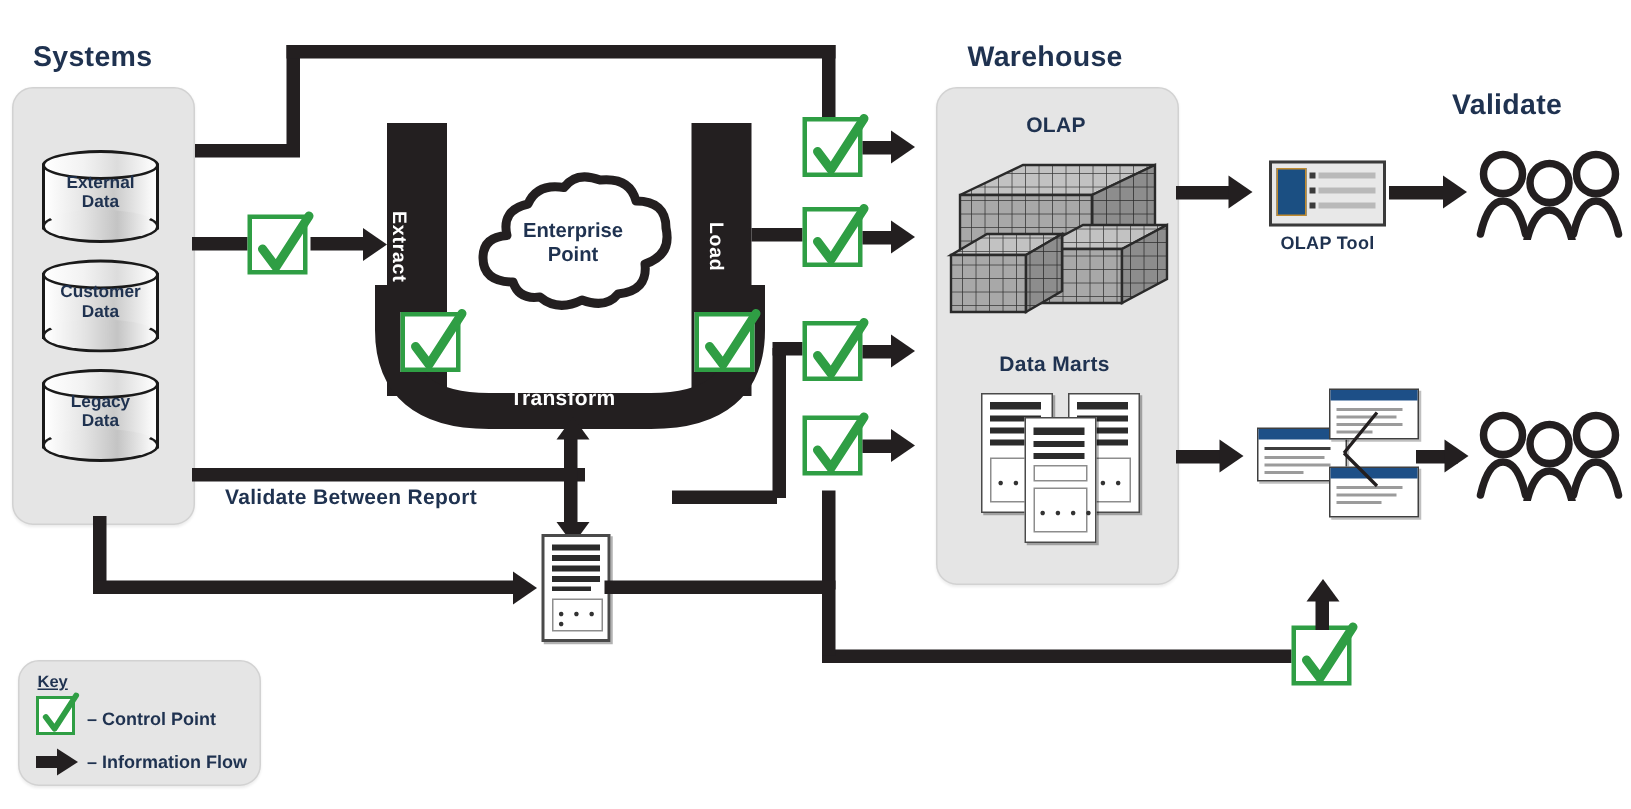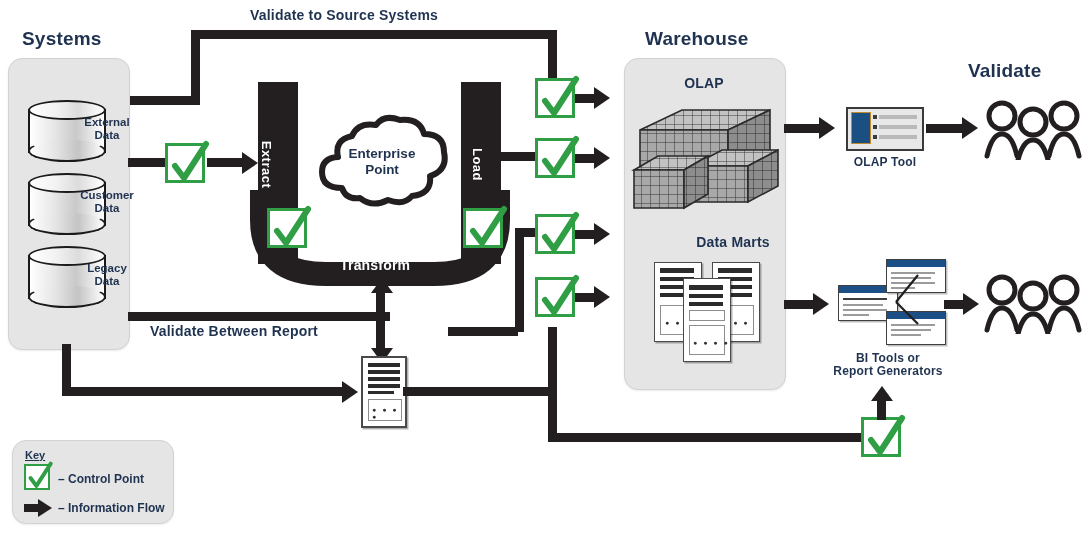--- a/index.html
+++ b/index.html
@@ -68,21 +68,21 @@
     background:linear-gradient(to right,#ffffff 0%,#e9e9e9 30%,#c9c9c9 62%,#ffffff 100%);
     border-left:2px solid #1a1a1a;border-right:2px solid #1a1a1a;box-sizing:border-box;}
   .db .bot{position:absolute;left:0;top:40px;width:78px;height:22px;
     border:2px solid #1a1a1a;border-radius:50%/50%;box-sizing:border-box;
     background:linear-gradient(to right,#ffffff 0%,#e4e4e4 35%,#c4c4c4 65%,#ffffff 100%);
     border-top-color:transparent;}
   .db .top{position:absolute;left:0;top:0;width:78px;height:20px;
     border:2px solid #1a1a1a;border-radius:50%/50%;box-sizing:border-box;
     background:linear-gradient(to right,#ffffff 0%,#f2f2f2 35%,#dcdcdc 65%,#ffffff 100%);}
   .db .txt{position:absolute;left:0;top:16px;width:78px;text-align:center;
-    color:#1f3250;font-weight:bold;font-size:11.5px;line-height:1.1;white-space:pre;padding-left:40px;}
+    color:#1f3250;font-weight:bold;font-size:11.5px;line-height:1.1;white-space:pre;}
   .db .shadow{position:absolute;left:3px;top:11px;width:78px;height:50px;
     background:rgba(0,0,0,.22);border-radius:6px/22px;z-index:-1;}
 
   
   .doc{position:absolute;background:#ffffff;border:1.5px solid #4a4a4a;
     box-shadow:1.5px 1.5px 0 rgba(0,0,0,.30);}
   .doc .bar{position:absolute;background:#2b2b2b;height:3px;left:5px;}
   .doc .panel{position:absolute;border:1px solid #8d8d8d;background:#fff;}
   .dots{position:absolute;font-size:7px;color:#333;letter-spacing:2px;}
 
@@ -115,21 +115,20 @@
 </style>
 </head>
 <body>
 
 <div id="canvas">
 
   <div class="lbl lbl-xl" style="left:22px;top:28px;">Systems</div>
   <div class="lbl lbl-xl" style="left:645px;top:28px;">Warehouse</div>
   <div class="lbl lbl-xl" style="left:968px;top:60px;">Validate</div>
 
-  <div class="lbl lbl-md" style="left:250px;top:8px;">Validate to Source Systems</div>
   <div class="lbl lbl-md" style="left:150px;top:324px;">Validate Between Report</div>
 
   <div class="line-h" style="left:128px;top:96px;width:72px;"></div>
   <div class="line-v" style="left:191px;top:30px;height:70px;"></div>
   <div class="line-h" style="left:191px;top:30px;width:366px;"></div>
   <div class="line-v" style="left:548px;top:30px;height:52px;"></div>
 
   <div class="group-box" style="left:8px;top:58px;width:120px;height:290px;"></div>
 
   <div class="db" style="left:28px;top:100px;">
@@ -255,21 +254,21 @@
   <div class="cp" style="left:535px;top:277px;">
     <svg width="46" height="52" viewBox="0 0 46 52">
         <path d="M10 26 L19 38 L41 4" stroke="#2f9e44" stroke-width="6" fill="none" stroke-linecap="round" stroke-linejoin="round"></path>
       </svg>
   </div>
   <div class="line-h" style="left:575px;top:293px;width:22px;"></div>
   <div class="arrow-r" style="left:594px;top:286px;"></div>
 
   <div class="group-box" style="left:624px;top:58px;width:160px;height:330px;"></div>
   <div class="lbl lbl-md center" style="left:624px;top:76px;width:160px;">OLAP</div>
-  <div class="lbl lbl-md center" style="left:653px;top:235px;width:160px;">Data Marts</div>
+  <div class="lbl lbl-md center" style="left:623px;top:235px;width:160px;">Data Marts</div>
 
   <svg class="cubes" style="left:630px;top:98px;" width="150" height="125">
     <defs>
       <pattern id="gx" width="9" height="9" patternUnits="userSpaceOnUse">
         <rect width="9" height="9" fill="#a8a8a8"></rect>
           <path d="M9 0 L9 9 M0 9 L9 9" stroke="#333" stroke-width="1"></path>
       </pattern>
       <pattern id="gy" width="9" height="9" patternUnits="userSpaceOnUse">
         <rect width="9" height="9" fill="#8d8d8d"></rect>
           <path d="M9 0 L9 9 M0 9 L9 9" stroke="#2c2c2c" stroke-width="1"></path>
@@ -372,22 +371,20 @@
   <div class="win" style="left:886px;top:311px;width:58px;height:32px;">
     <div class="title"></div>
     <div class="ln" style="top:12px;width:44px;"></div>
     <div class="ln" style="top:17px;width:40px;"></div>
     <div class="ln" style="top:22px;width:30px;"></div>
   </div>
   <svg style="position:absolute;left:888px;top:272px;" width="42" height="58">
     <path d="M8 30 L30 3 M8 30 L30 52" stroke="#231f20" stroke-width="2.2" fill="none"></path>
   </svg>
 
-  <div class="lbl lbl-sm center" style="left:818px;top:352px;width:140px;">BI Tools or
-Report Generators</div>
 
   <div class="line-h" style="left:944px;top:300px;width:28px;"></div>
   <div class="arrow-r" style="left:963px;top:293px;"></div>
 
   <svg class="people" style="left:982px;top:272px;" width="102" height="62">
     <g stroke="#231f20" stroke-width="5" fill="none" stroke-linecap="round">
       <circle cx="20" cy="18" r="13"></circle>
         <path d="M5 58 Q10 36 20 36 Q30 36 35 58"></path>
       <circle cx="51" cy="24" r="13"></circle>
         <path d="M36 62 Q41 42 51 42 Q61 42 66 62"></path>

